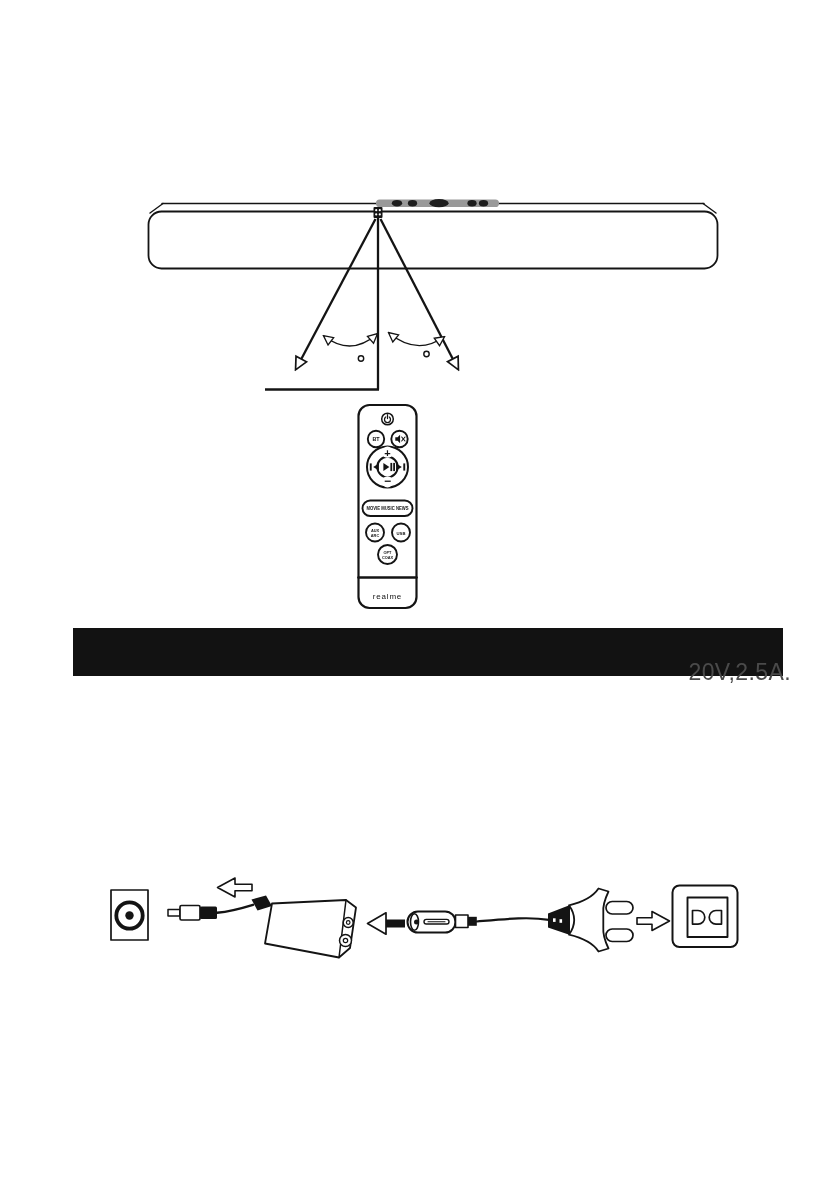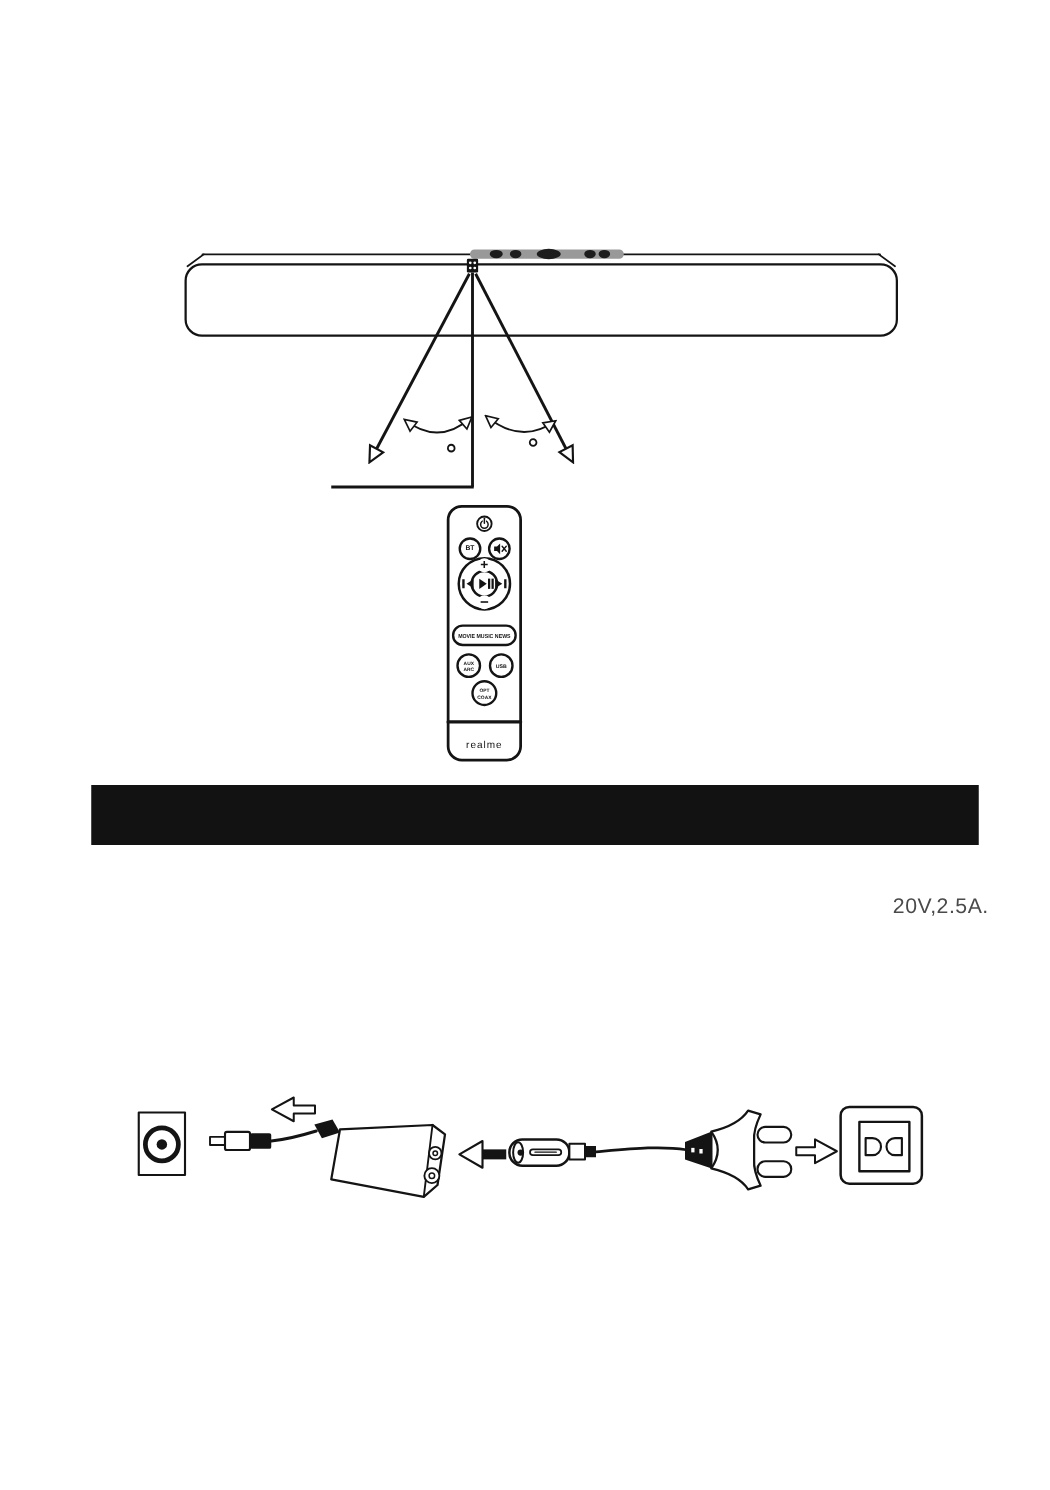--- a/index.html
+++ b/index.html
@@ -2,21 +2,21 @@
 <html><head>
 <meta charset="utf-8">
 <style>
   html,body{margin:0;padding:0;background:#fff;}
   .page{position:relative;width:840px;height:1192px;background:#ffffff;
         font-family:"Liberation Sans",sans-serif;overflow:hidden;}
   .art{position:absolute;left:0;top:0;}
   .section-bar{position:absolute;left:73px;top:628px;width:710px;height:48px;
         background:#121212;color:#ffffff;font-size:20px;line-height:48px;
         padding-left:14px;box-sizing:border-box;}
-  .spec-text{position:absolute;top:715px;right:49px;font-size:17px;
+  .spec-text{position:absolute;top:659px;right:49px;font-size:23px;
         color:#4a4a4a;letter-spacing:0.4px;}
   svg text{font-family:"Liberation Sans",sans-serif;fill:#141414;}
 </style>
 </head>
 <body>
 
 <div class="page">
 
   <svg class="art" width="840" height="1192" viewBox="0 0 840 1192">
     <defs>

